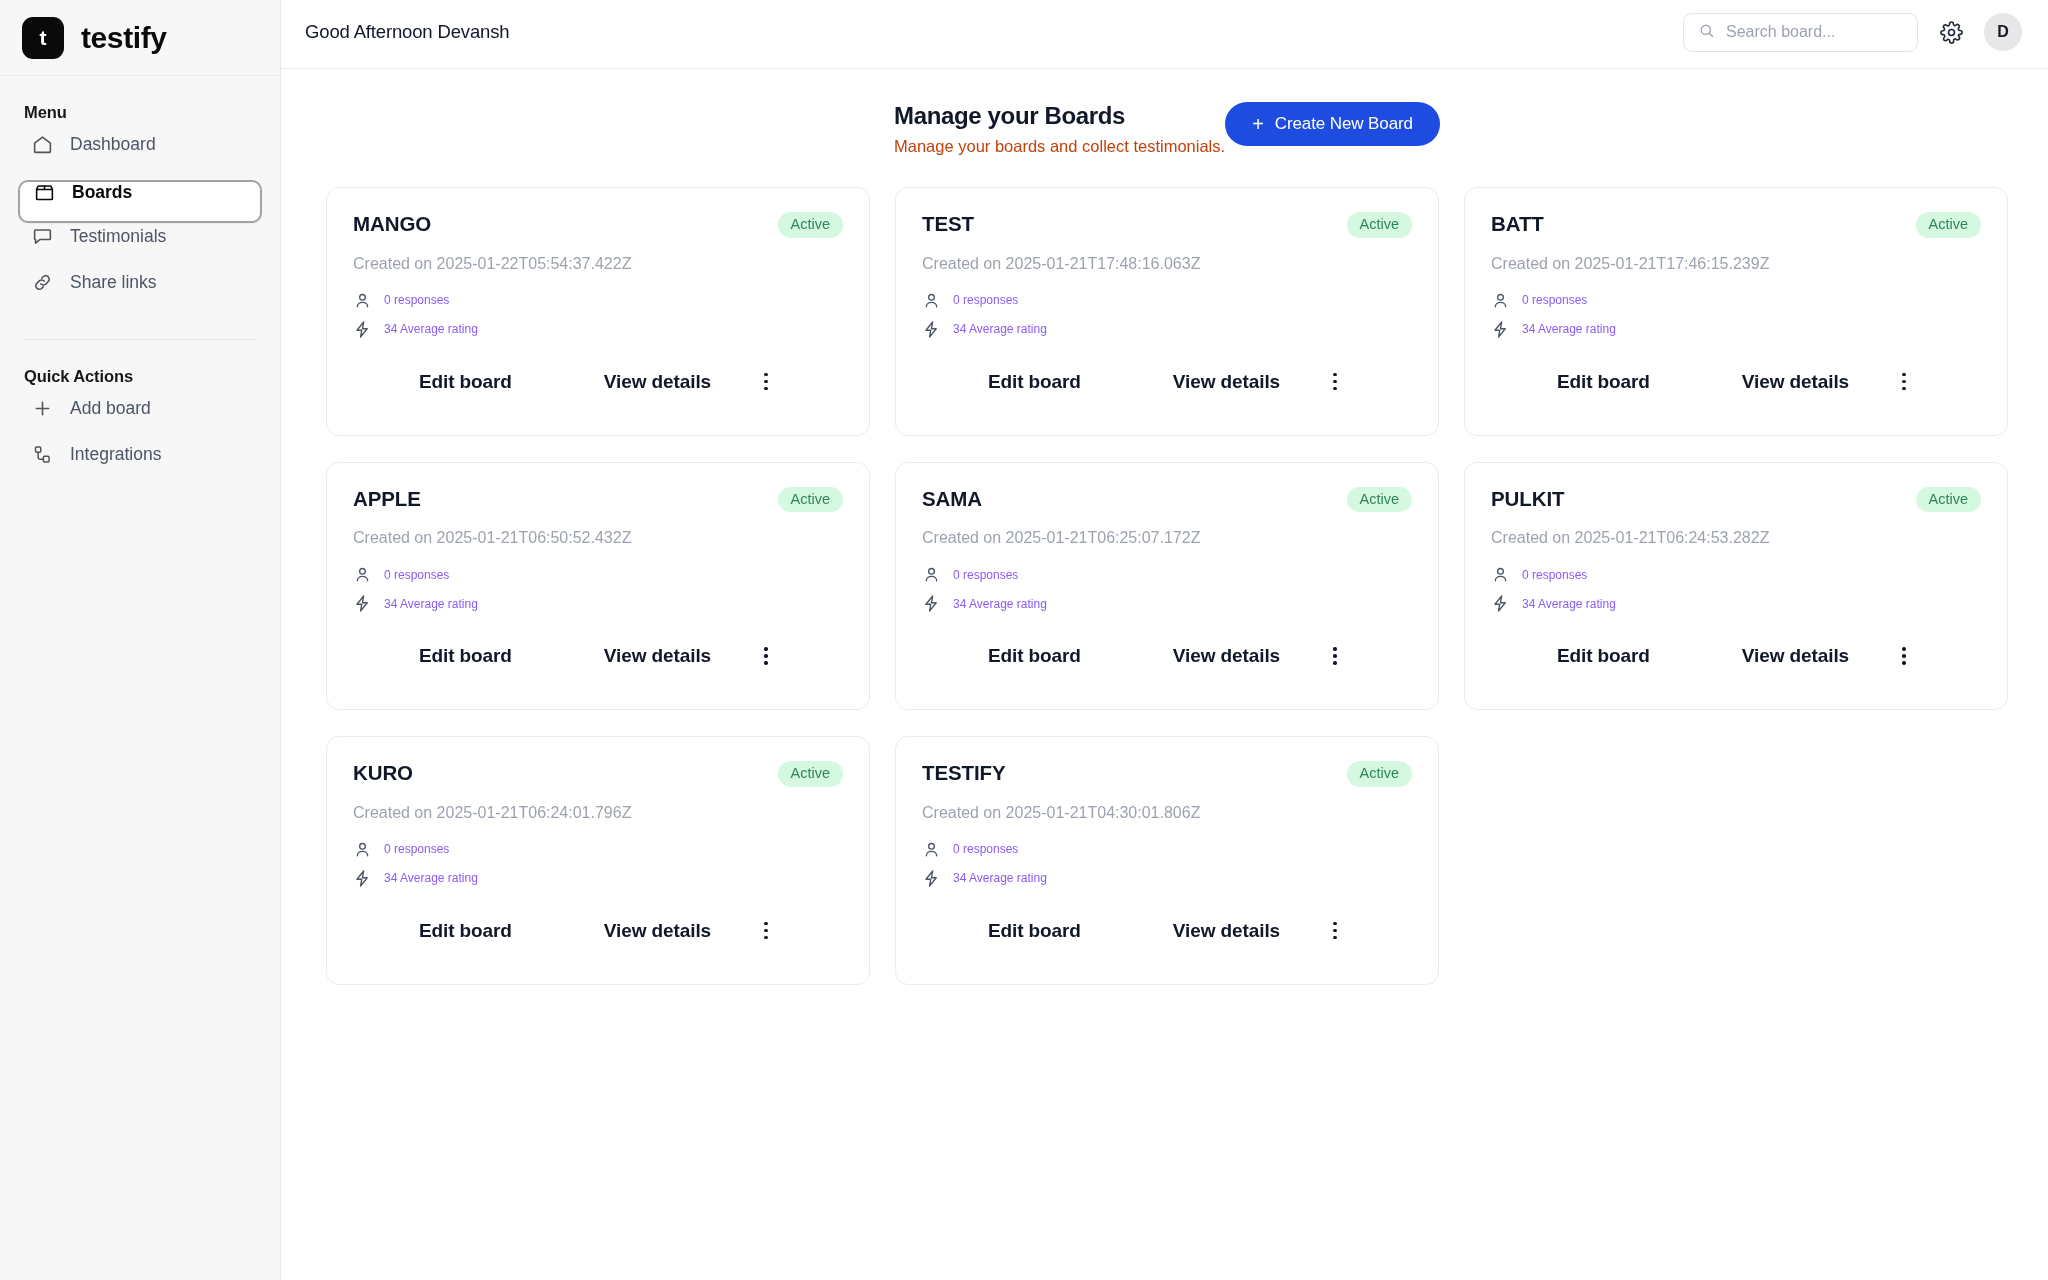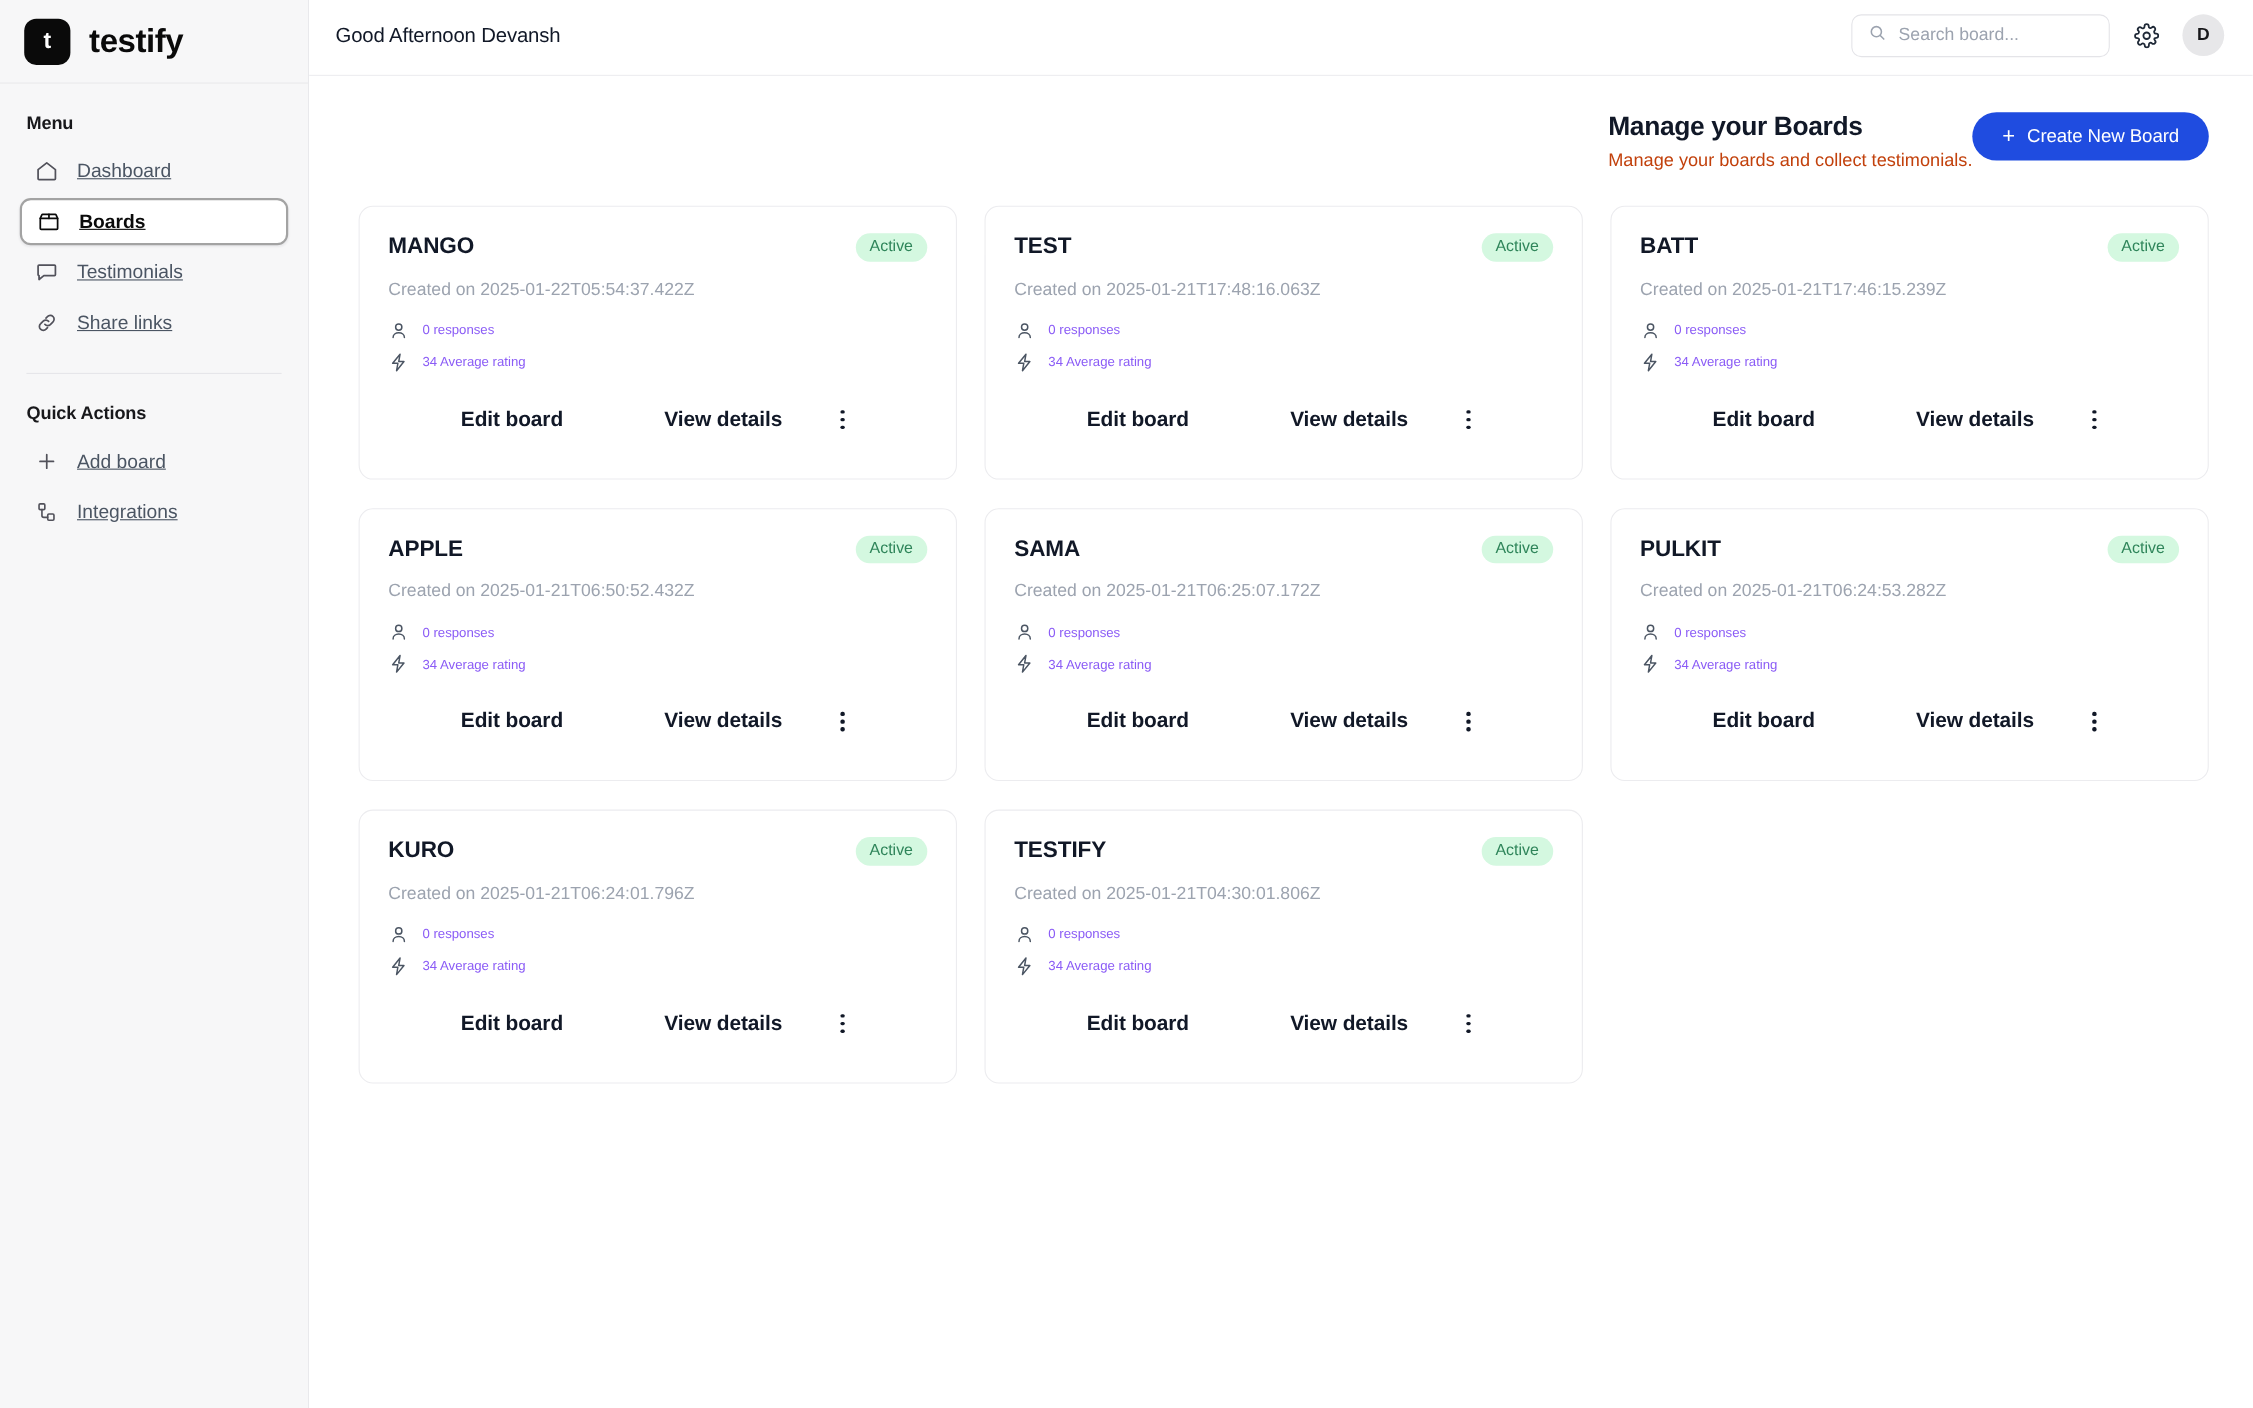--- a/index.html
+++ b/index.html
@@ -67,30 +67,29 @@
   .nav-heading {
     font-size: 16.5px;
     font-weight: 700;
     color: #18181b;
     padding: 7px 6px 12px 6px;
     letter-spacing: -0.1px;
   }
 
   .nav-item {
     display: flex;
-    align-items: center;
+    align-items: flex-start;
     gap: 17px;
     height: 43px;
     padding: 0 14px;
     border-radius: 10px;
     color: #4b5563;
     font-size: 17.5px;
     margin-bottom: 3px;
     cursor: pointer;
-    text-decoration: underline;
   }
   .nav-item .ico { width: 21px; height: 21px; display: block; flex: 0 0 21px; }
   .nav-item .ico svg { width: 21px; height: 21px; display: block; }
   .nav-item.active {
     background: #ffffff;
     color: #0a0a0a;
     font-weight: 700;
     border: 2px solid #a3a3a3;
     box-shadow: 0 1px 2px rgba(16,24,40,0.06);
   }
@@ -175,21 +174,21 @@
   
   .content {
     flex: 1;
     padding: 33px 40px 0 45px;
     overflow: hidden;
   }
 
   .page-head {
     display: flex;
     align-items: flex-start;
-    justify-content: flex-end;
+    justify-content: center;
     margin-bottom: 31px;
   }
   .page-title {
     font-size: 24px;
     font-weight: 700;
     color: #111827;
     letter-spacing: -0.35px;
     margin-bottom: 7px;
   }
   .page-sub {

